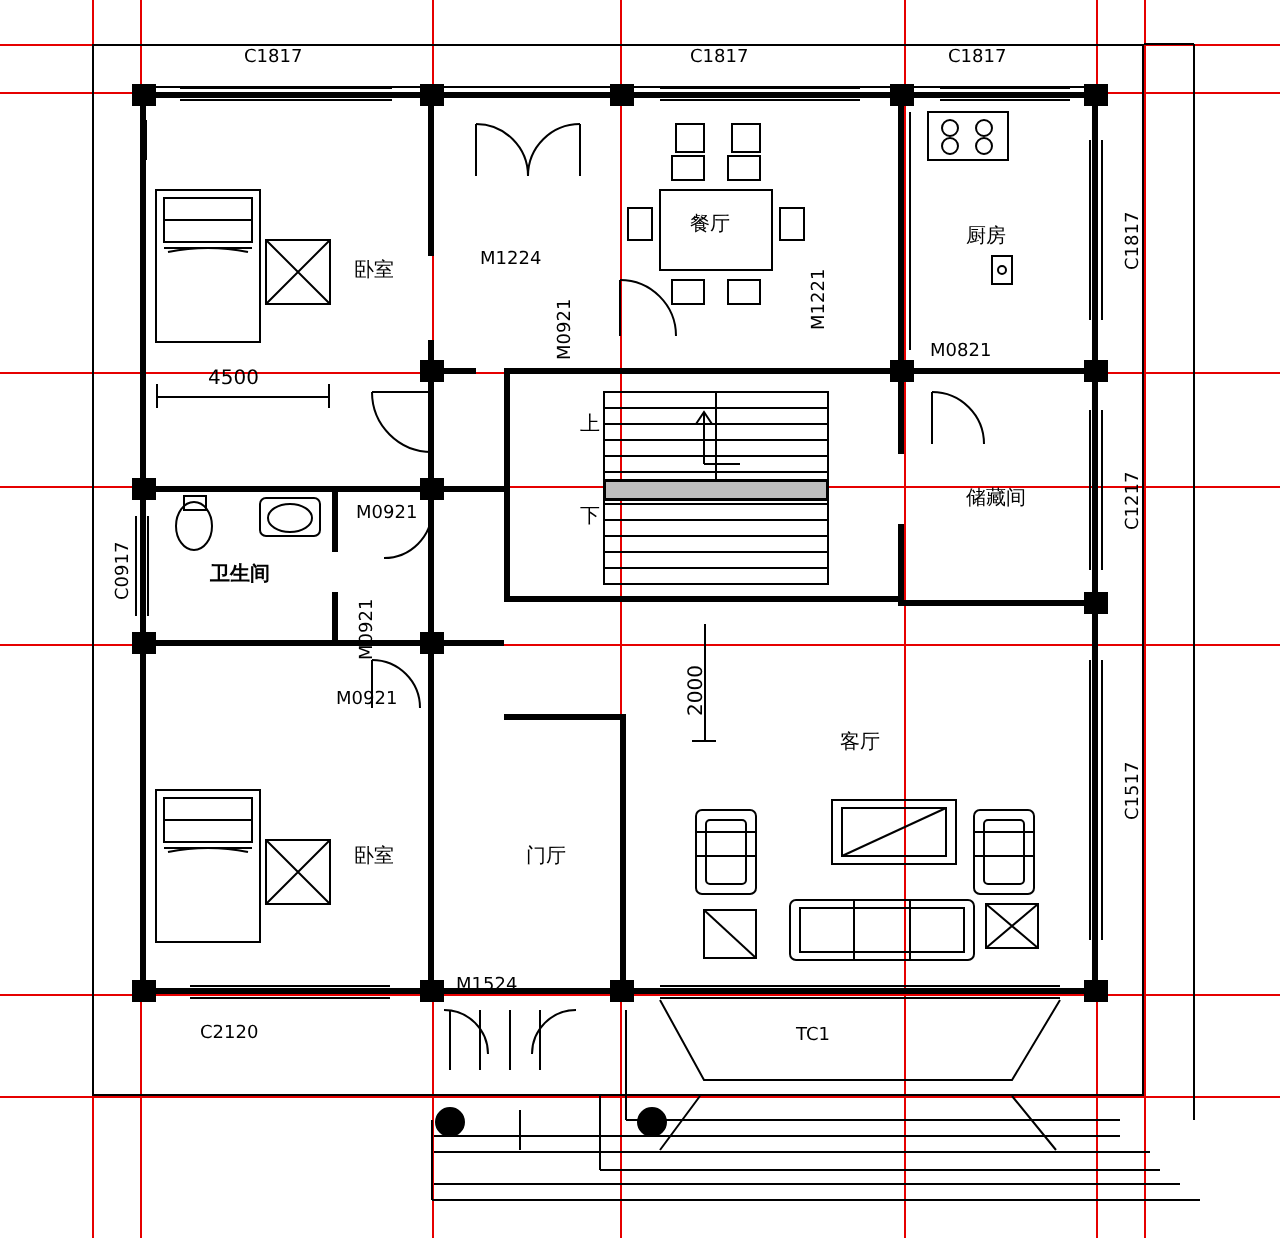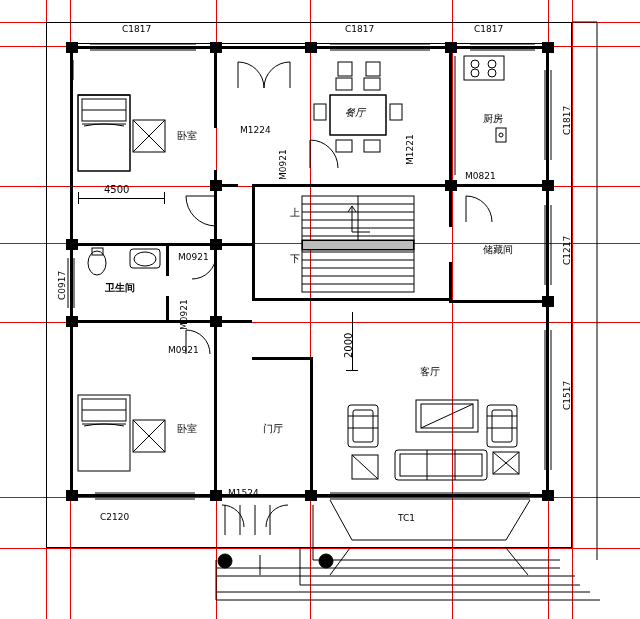--- a/index.html
+++ b/index.html
@@ -283,21 +283,21 @@
   <span class="txt" style="left:178px;top:253px;">M0921</span>
   <span class="vtxt" style="left:180px;top:330px;">M0921</span>
   <span class="txt" style="left:168px;top:346px;">M0921</span>
   <span class="vtxt" style="left:406px;top:165px;">M1221</span>
   <span class="txt" style="left:465px;top:172px;">M0821</span>
   <span class="txt" style="left:228px;top:489px;">M1524</span>
 
   <span class="txt" style="left:177px;top:131px;font-size:10px;">卧室</span>
   <span class="txt" style="left:177px;top:424px;font-size:10px;">卧室</span>
   <span class="txt" style="left:105px;top:283px;font-size:10px;font-weight:bold;">卫生间</span>
-  <span class="txt" style="left:345px;top:108px;font-size:10px;font-style:italic;">餐厅</span>
+  <span class="txt" style="left:345px;top:108px;font-size:10px;">餐厅</span>
   <span class="txt" style="left:483px;top:114px;font-size:10px;">厨房</span>
   <span class="txt" style="left:483px;top:245px;font-size:10px;">储藏间</span>
   <span class="txt" style="left:420px;top:367px;font-size:10px;">客厅</span>
   <span class="txt" style="left:263px;top:424px;font-size:10px;">门厅</span>
 
   <span class="txt" style="left:290px;top:208px;font-size:10px;">上</span>
   <span class="txt" style="left:290px;top:254px;font-size:10px;">下</span>
 
   <span class="txt" style="left:104px;top:185px;font-size:10px;">4500</span>
   <span class="vtxt" style="left:344px;top:358px;font-size:10px;">2000</span>

